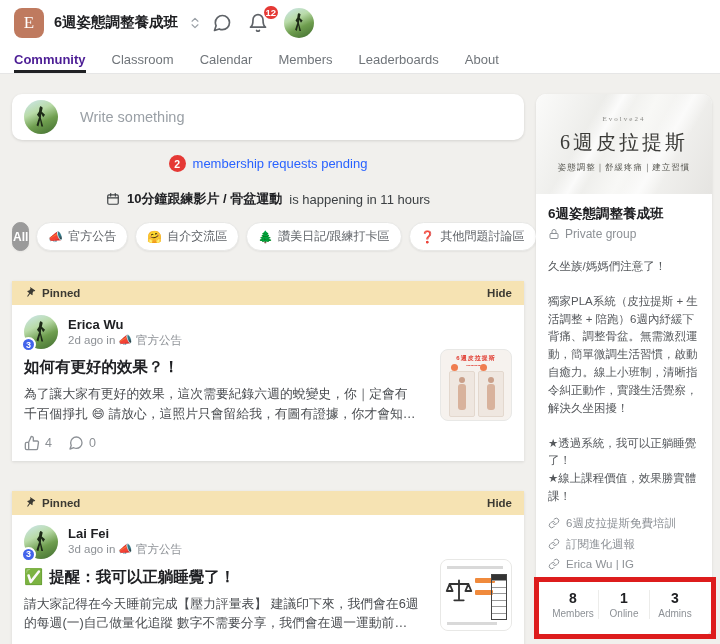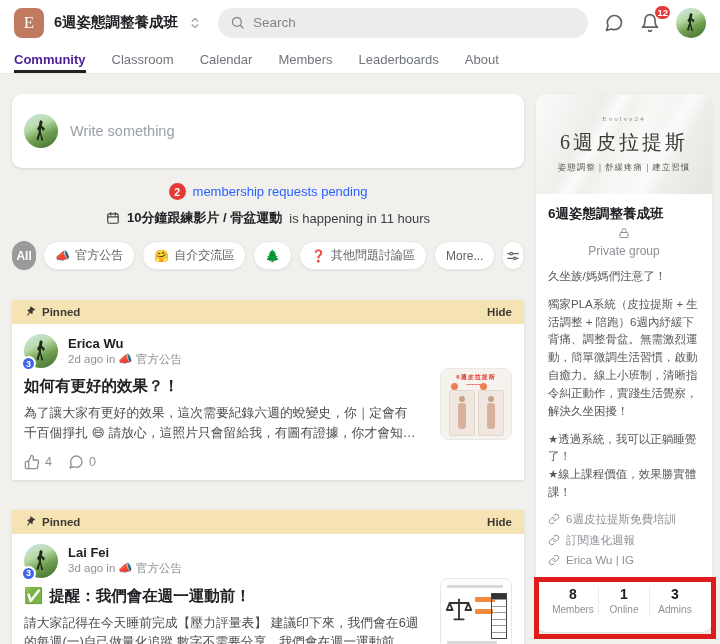--- a/index.html
+++ b/index.html
@@ -32,30 +32,30 @@
   .tab { font-size:13px; color:#70757a; display:flex; align-items:center; cursor:pointer; position:relative; }
   .tab.active { color:#4c1d95; font-weight:bold; }
   .tab.active::after { content:""; position:absolute; left:0; right:0; bottom:0; height:3px; background:#202124; }
 
   
   .content { display:flex; gap:12px; padding:20px 0 0 12px; }
   .main { width:512px; flex:0 0 auto; }
   .aside { width:176px; flex:0 0 auto; }
 
   
-  .composer { background:#fff; border-radius:10px; box-shadow:0 1px 3px rgba(0,0,0,.12); padding:20px 12px;
-              display:flex; align-items:center; gap:12px; cursor:text;text-align:center; }
+  .composer { background:#fff; border-radius:10px; box-shadow:0 1px 3px rgba(0,0,0,.12); padding:6px 12px;
+              display:flex; align-items:center; gap:22px; cursor:text;text-align:center; }
   .composer .ph { color:#9aa0a6; font-size:14.5px; }
 
   
   .pending { display:flex; justify-content:center; align-items:center; gap:7px; margin-top:15px; cursor:pointer; }
   .pending .cnt { background:#e53935; color:#fff; width:17px; height:17px; border-radius:50%; font-size:10.5px; font-weight:bold;
                   display:flex; align-items:center; justify-content:center; }
   .pending .lbl { color:#2962ff; font-size:13px; }
-  .event { display:flex; justify-content:center; align-items:center; gap:7px; margin-top:9px; font-size:13px; color:#3c4043; }
+  .event { display:flex; justify-content:center; align-items:center; gap:7px; margin-top:18px; font-size:13px; color:#3c4043; }
   .event b { color:#202124; }
   .event svg { color:#3c4043; }
 
   
   .pills { display:flex; align-items:center; gap:7px; margin-top:14px; white-space:nowrap; }
   .pill { background:#fff; border:1px solid #e8e8e6; box-shadow:0 1px 2px rgba(0,0,0,.06); border-radius:15px;
           height:29px; display:flex; align-items:center; gap:5px; padding:0 11px; font-size:12px; color:#5f6368; cursor:pointer; }
   .pill.all { background:#9a9a9a; color:#fff; border-color:#9a9a9a; width:36px; justify-content:center; font-weight:bold; padding:0; }
   .pill .em { font-size:12px; }
   .pill.iconpill { width:32px; justify-content:center; padding:0; color:#5f6368; }
@@ -103,22 +103,22 @@
   .scard { background:#fff; border-radius:10px; box-shadow:0 1px 3px rgba(0,0,0,.10); overflow:hidden; }
   .banner { height:100px; background:linear-gradient(115deg,#fbfbfa 0%,#ebebe8 35%,#f8f8f6 55%,#e5e4e1 100%); position:relative;
             display:flex; flex-direction:column; align-items:center; justify-content:center; gap:6px; }
   .banner::before { content:""; position:absolute; inset:0;
      background:linear-gradient(120deg,transparent 30%,rgba(255,255,255,.8) 38%,transparent 44%,transparent 60%,rgba(255,255,255,.7) 68%,transparent 76%); }
   .bbrand { font-family:"Liberation Serif",serif; font-size:7px; letter-spacing:2px; color:#8a8a86; position:relative;text-align:center; }
   .btitle { font-family:"Liberation Serif",serif; font-size:20px; letter-spacing:3px; color:#3b3b38; position:relative; }
   .bsub { font-family:"Liberation Serif",serif; font-size:8.5px; letter-spacing:1px; color:#55554f; position:relative; }
   .sbody { padding:11px 12px 10px; }
   .sname { font-size:13.5px; font-weight:bold; }
-  .spriv { display:flex; align-items:center; gap:5px; color:#8d9196; font-size:12px; margin-top:4px;flex-direction:column; }
-  .sdesc { font-size:11.5px; color:#55585c; line-height:1.55; margin-top:10px; }
+  .spriv { display:flex; align-items:center; gap:5px; color:#8d9196; font-size:12px; margin-top:4px; }
+  .sdesc { font-size:11.5px; color:#55585c; line-height:1.55; margin-top:17px; }
   .slinks { margin-top:10px; display:flex; flex-direction:column; gap:6px; }
   .slink { display:flex; align-items:center; gap:6px; color:#8d9196; font-size:11.5px; cursor:pointer; }
   .sstats { display:flex; border-top:1px solid #ececea; margin-top:11px; padding:8px 0 7px; text-align:center; }
   .stat { flex:1; cursor:pointer; }
   .stat + .stat { border-left:1px solid #ececea; }
   .stat .v { font-size:14px; font-weight:bold; }
   .stat .l { font-size:10px; color:#8d9196; margin-top:2px; }
 
   
   .annot { position:absolute; left:534px; top:577px; width:182px; height:62px; border:5px solid #dd1c1c; z-index:50; pointer-events:none; }
@@ -131,27 +131,20 @@
 <div class="hdr">
   <div class="logo">
       <span>E</span>
     </div>
   <div class="gtitle">6週姿態調整養成班</div>
   <div class="chev">
     <svg class="ic" width="14" height="16" viewBox="0 0 24 24">
         <polyline points="7 9 12 4 17 9"></polyline>
         <polyline points="7 15 12 20 17 15"></polyline>
       </svg>
-  </div>
-  <div class="search">
-    <svg class="ic" width="15" height="15" viewBox="0 0 24 24" style="color:#80868b">
-        <circle cx="11" cy="11" r="7"></circle>
-        <line x1="21" y1="21" x2="16.5" y2="16.5"></line>
-      </svg>
-    <input type="text" placeholder="Search" style="">
   </div>
   <div class="hicons">
     <div class="icbtn">
       <svg class="ic" width="20" height="20" viewBox="0 0 24 24">
           <path d="M21 11.5a8.5 8.5 0 0 1-8.5 8.5 8.4 8.4 0 0 1-3.8-.9L3 21l1.9-5.7a8.4 8.4 0 0 1-.9-3.8A8.5 8.5 0 0 1 12.5 3 8.5 8.5 0 0 1 21 11.5z"></path>
         </svg>
     </div>
     <div class="icbtn">
       <svg class="ic" width="20" height="20" viewBox="0 0 24 24">
           <path d="M18 8a6 6 0 0 0-12 0c0 7-3 9-3 9h18s-3-2-3-9"></path>
@@ -202,20 +195,21 @@
       <div class="pill">
         <span class="em">📣</span>
         <span>官方公告</span>
       </div>
       <div class="pill">
         <span class="em">🤗</span>
         <span>自介交流區</span>
       </div>
       <div class="pill">
         <span class="em">🌲</span>
+        <span>讚美日記/跟練打卡區</span>
       </div>
       <div class="pill">
         <span class="em">❓</span>
         <span>其他問題討論區</span>
       </div>
       <div class="pill">More...</div>
       <div class="pill iconpill">
         <svg class="ic" width="14" height="14" viewBox="0 0 24 24">
             <line x1="3" y1="8" x2="21" y2="8"></line>
             <line x1="3" y1="16" x2="21" y2="16"></line>
@@ -297,21 +291,21 @@
             <div class="pauthor">Lai Fei</div>
             <div class="pmeta">
               <span>3d ago in</span>
               <span>📣</span>
               <span>官方公告</span>
             </div>
           </div>
         </div>
         <div class="ptitle">
           <span>✅</span>
-          <span>提醒：我們會在週一運動前！</span>
+          <span>提醒：我可以正躺睡覺了！</span>
         </div>
         <div class="ptext">請大家記得在今天睡前完成【壓力評量表】 建議印下來，我們會在6週的每週(一)自己做量化追蹤 數字不需要分享，我們會在週一運動前，快速追蹤你的數字跟上週相比高</div>
         <div class="thumb">
           <div class="t2">
             <span class="hl"></span>
             <svg width="28" height="30" viewBox="0 0 24 24" class="ic" style="color:#333;stroke-width:1.6">
               <line x1="12" y1="3" x2="12" y2="19"></line>
                 <line x1="4" y1="6" x2="20" y2="6"></line>
               <path d="M4 6l-2.5 6h5z"></path>
                 <path d="M20 6l-2.5 6h5z"></path>

